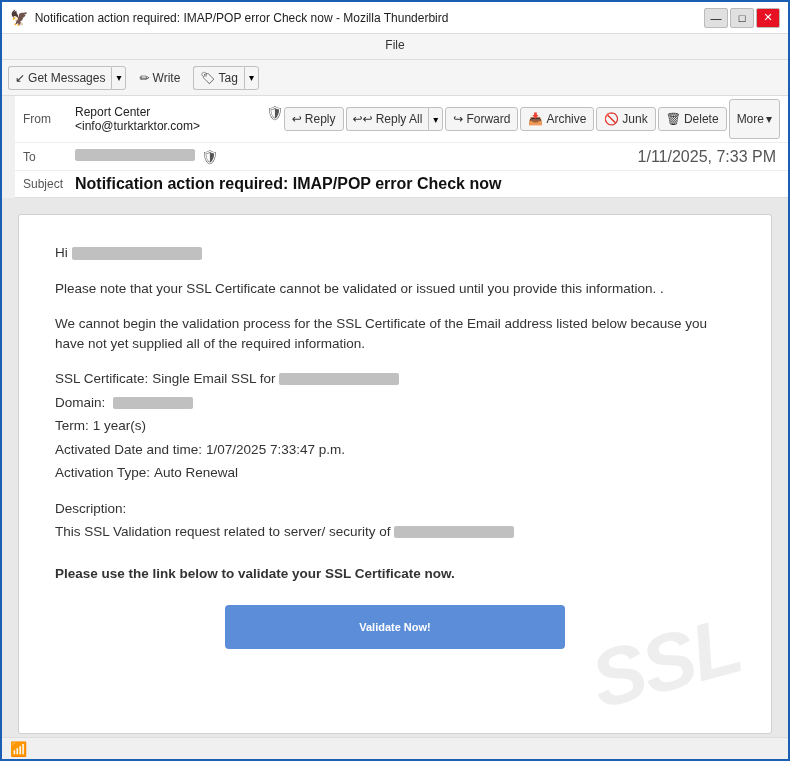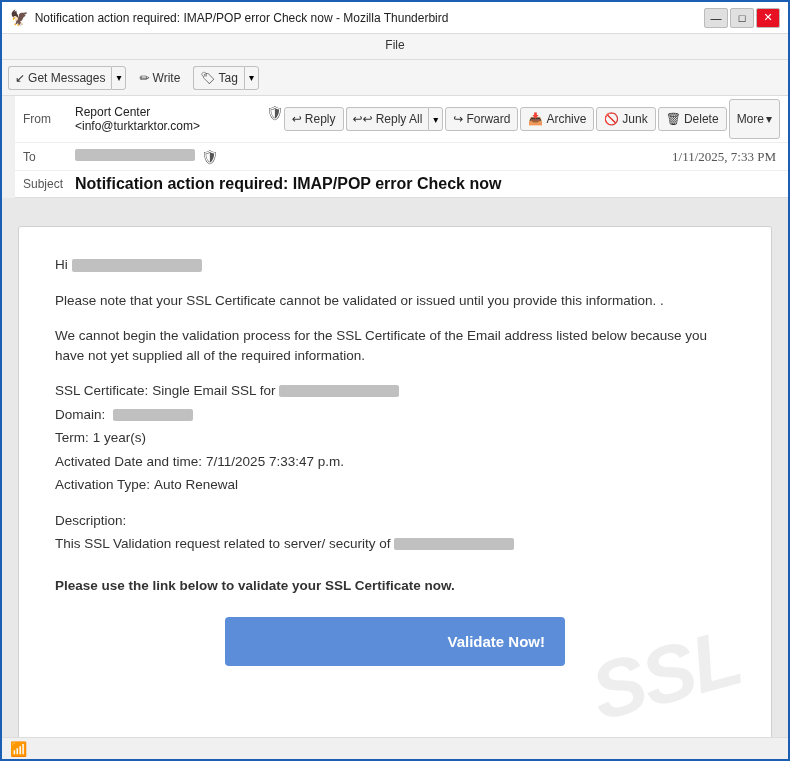--- a/index.html
+++ b/index.html
@@ -181,25 +181,24 @@
       background: #f5f5f5;
       border: 1px solid #c0c0c0;
       border-radius: 3px;
       cursor: pointer;
       font-size: 12px;
       color: #333;
       height: 40px;
     }
 
     .date-area {
-      font-size: 13px;
+      font-size: 16px;
       color: #555;
       margin-left: auto;
       padding-right: 4px;
-      font-family: Liberation Serif, serif;
     }
     .blurred-text {
       display: inline-block;
       background: #c0c0c0;
       color: transparent;
       border-radius: 2px;
       height: 12px;
       vertical-align: middle;
     }
     .subject-row {
@@ -216,21 +215,21 @@
     .subject-value {
       font-size: 16px;
       font-weight: bold;
       color: #111;
     }
 
     .email-body-container {
       flex: 1;
       overflow-y: auto;
       background: #e8e8e8;
-      padding: 28px 16px;
+      padding: 16px 16px;
     }
     .email-card {
       background: #ffffff;
       border: 1px solid #d0d0d0;
       border-radius: 3px;
       padding: 28px 36px;
       min-height: 520px;
       position: relative;
       overflow: hidden;
     }
@@ -284,23 +283,23 @@
       color: #333;
       margin-bottom: 24px;
     }
     .validate-btn {
       display: block;
       margin: 0 auto;
       width: 340px;
       padding: 16px 20px;
       background: #5b8dd9;
       color: white;
-      font-size: 15px;
+      font-size: 11px;
       font-weight: bold;
-      text-align: right;
+      text-align: center;
       border: none;
       border-radius: 4px;
       cursor: pointer;
     }
 
     .status-bar {
       height: 22px;
       background: #f0f0f0;
       border-top: 1px solid #ddd;
       display: flex;
@@ -444,21 +443,21 @@
           </span>
         </div>
 
         <div class="email-detail-row">
           <span class="email-detail-label">Term:</span>
           <span class="email-detail-value">1 year(s)</span>
         </div>
 
         <div class="email-detail-row">
           <span class="email-detail-label">Activated Date and time:</span>
-          <span class="email-detail-value">7/11/2025 7:33:47 p.m.</span>
+          <span class="email-detail-value">1/07/2025 7:33:47 p.m.</span>
         </div>
 
         <div class="email-detail-row">
           <span class="email-detail-label">Activation Type:</span>
           <span class="email-detail-value">Auto Renewal</span>
         </div>
 
         <div style="margin-top: 14px;">
           <div class="email-detail-row">
             <span class="email-detail-label">Description:</span>

